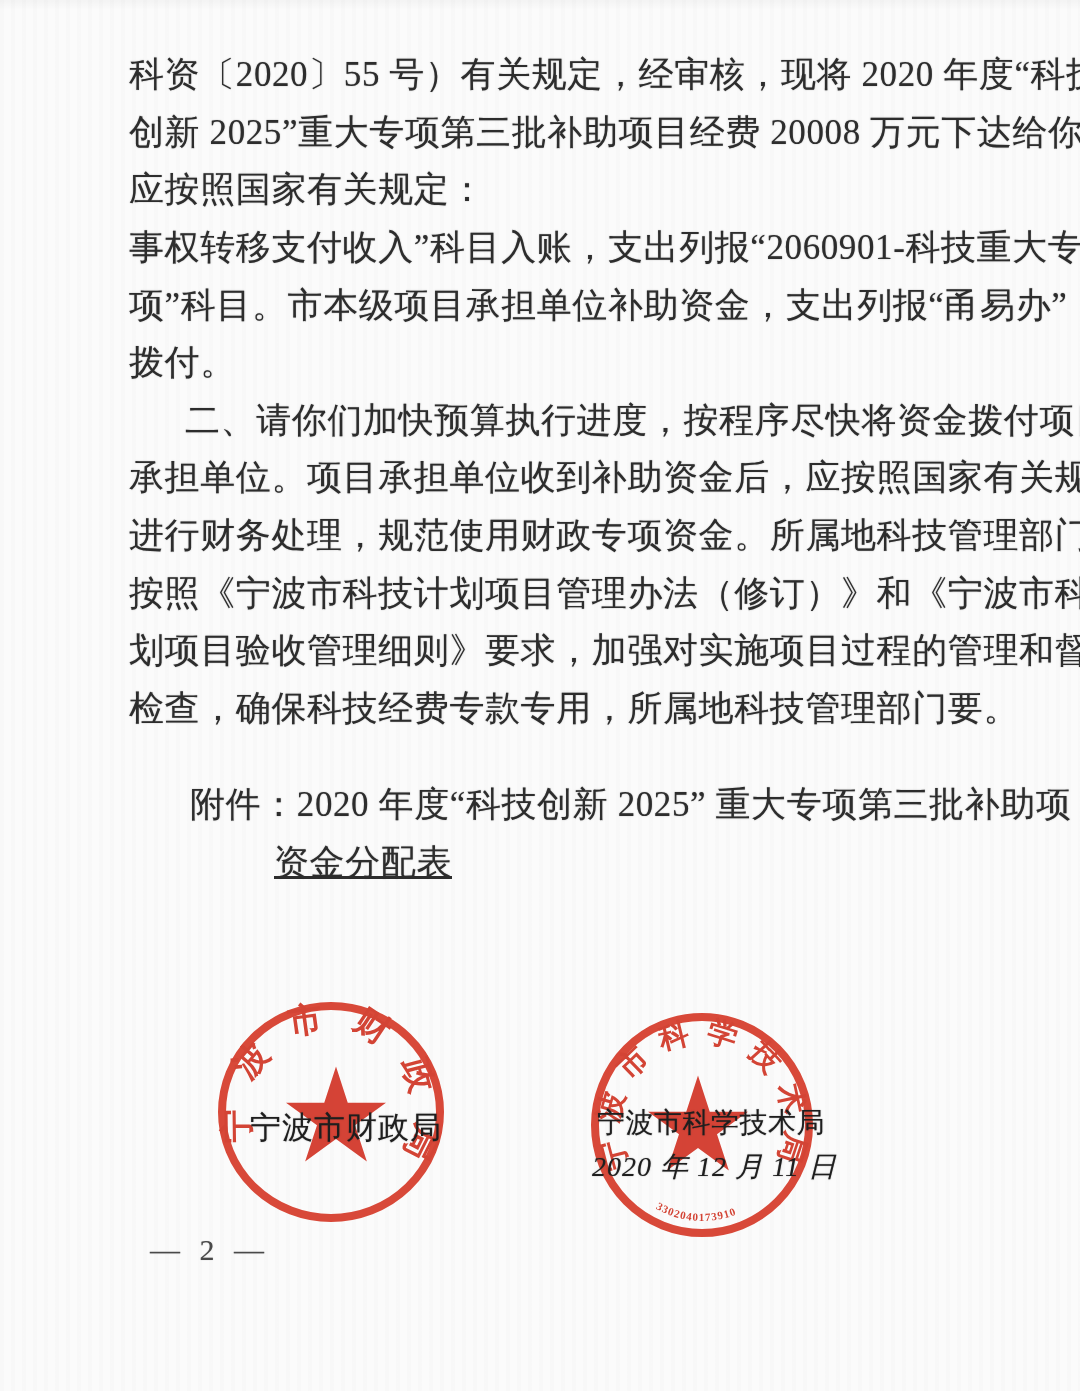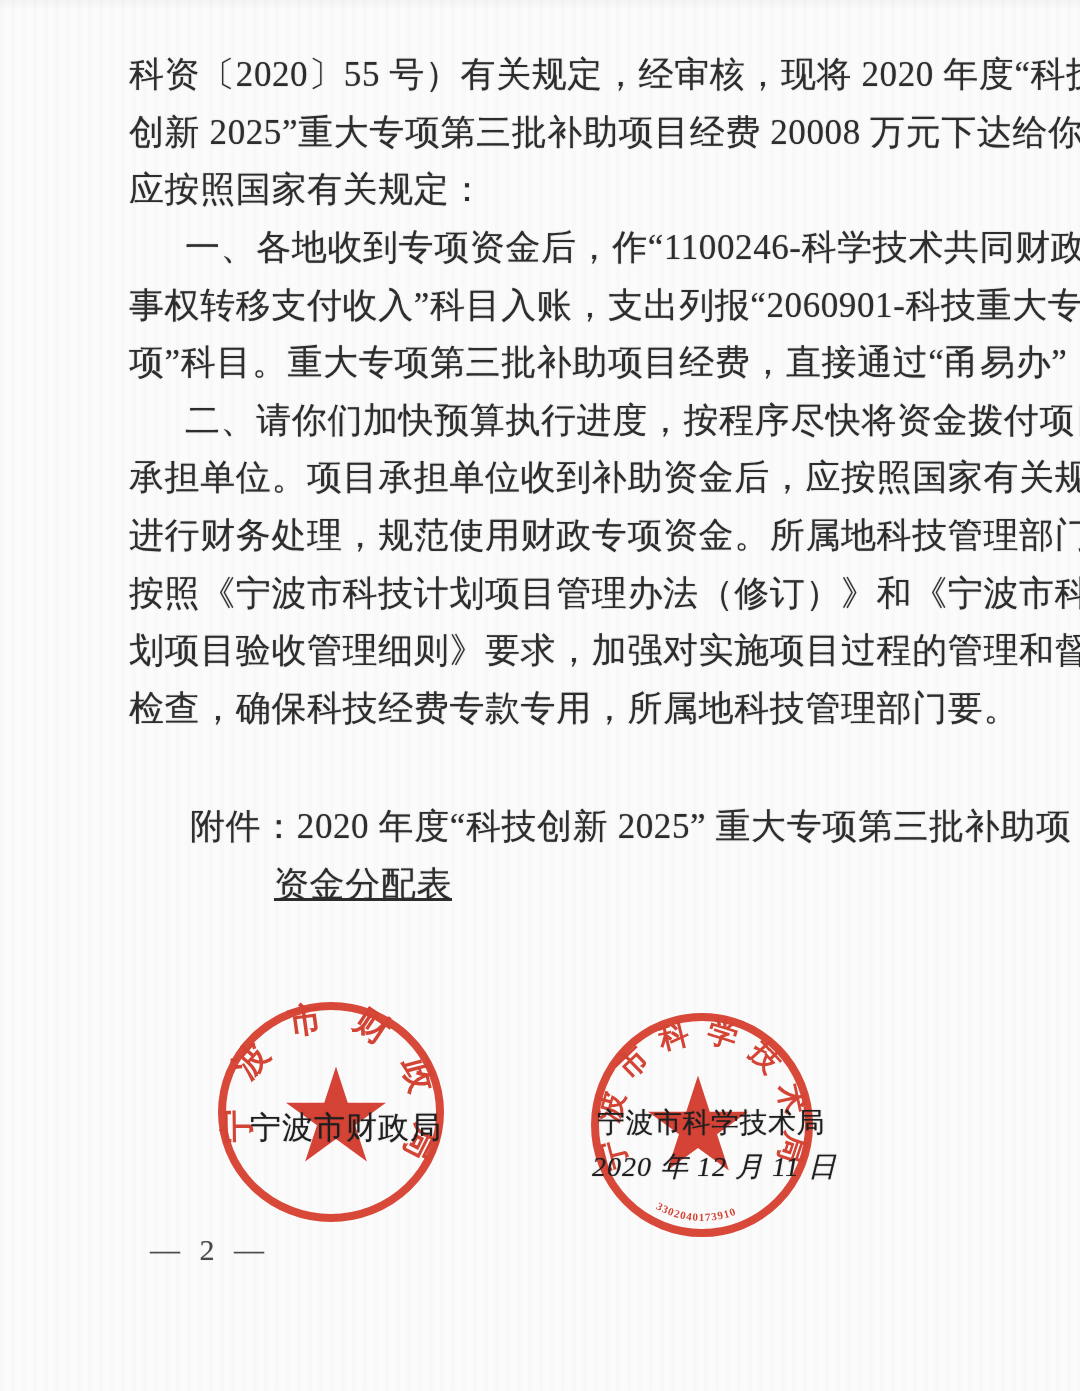--- a/index.html
+++ b/index.html
@@ -13,21 +13,21 @@
     font-family:"Liberation Serif","DejaVu Serif",serif;
     overflow:hidden;
   }
   .body-block { position:absolute; left:129px; top:46px; width:834px; color:#2d2d2d; }
   .doc-line {
     height:57.6px; font-size:35px; letter-spacing:0.6px;
     display:flex; align-items:center; white-space:nowrap;
     text-shadow:0 0 1.2px rgba(40,40,40,0.5);
   }
   .doc-line.indent { padding-left:56px; }
-  .attachment-block { position:absolute; left:190px; top:798px; color:#2d2d2d; }
+  .attachment-block { position:absolute; left:190px; top:776px; color:#2d2d2d; }
   .attachment-block .doc-line { letter-spacing:0.6px; }
   .attachment-block .wrap { padding-left:84px;text-decoration:underline; }
   .stamp { position:absolute; opacity:0.92; }
   .stamp-left  { left:213px; top:998px;  width:236px; height:230px; }
   .stamp-right { left:588px; top:1011px; width:228px; height:230px; }
   .seal-overlay {
     position:absolute; color:#1e1e1e; white-space:nowrap;
     text-shadow:0 0 1.2px rgba(30,30,30,0.55);
   }
   .ov-finance { left:250px; top:1107px; font-size:31px; letter-spacing:1px; }
@@ -41,23 +41,23 @@
 </style>
 </head>
 <body>
 
 <div class="page">
 
   <div class="body-block">
     <div class="doc-line">科资〔2020〕55 号）有关规定，经审核，现将 2020 年度“科技</div>
     <div class="doc-line">创新 2025”重大专项第三批补助项目经费 20008 万元下达给你们，</div>
     <div class="doc-line">应按照国家有关规定：</div>
-    <div class="doc-line indent">一、各地收到专项资金后，作“1100246-科学技术共同财政</div>
     <div class="doc-line">事权转移支付收入”科目入账，支出列报“2060901-科技重大专</div>
-    <div class="doc-line">项”科目。重大专项第三批补助项目经费，直接通过“甬易办”</div>
+    <div class="doc-line">项”科目。市本级项目承担单位补助资金，支出列报“甬易办”</div>
+    <div class="doc-line">拨付。</div>
     <div class="doc-line indent">二、请你们加快预算执行进度，按程序尽快将资金拨付项目</div>
     <div class="doc-line">承担单位。项目承担单位收到补助资金后，应按照国家有关规定</div>
     <div class="doc-line">进行财务处理，规范使用财政专项资金。所属地科技管理部门要</div>
     <div class="doc-line">按照《宁波市科技计划项目管理办法（修订）》和《宁波市科技计</div>
     <div class="doc-line">划项目验收管理细则》要求，加强对实施项目过程的管理和督促</div>
     <div class="doc-line">检查，确保科技经费专款专用，所属地科技管理部门要。</div>
   </div>
 
   <div class="attachment-block">
     <div class="doc-line">附件：2020 年度“科技创新 2025” 重大专项第三批补助项</div>

